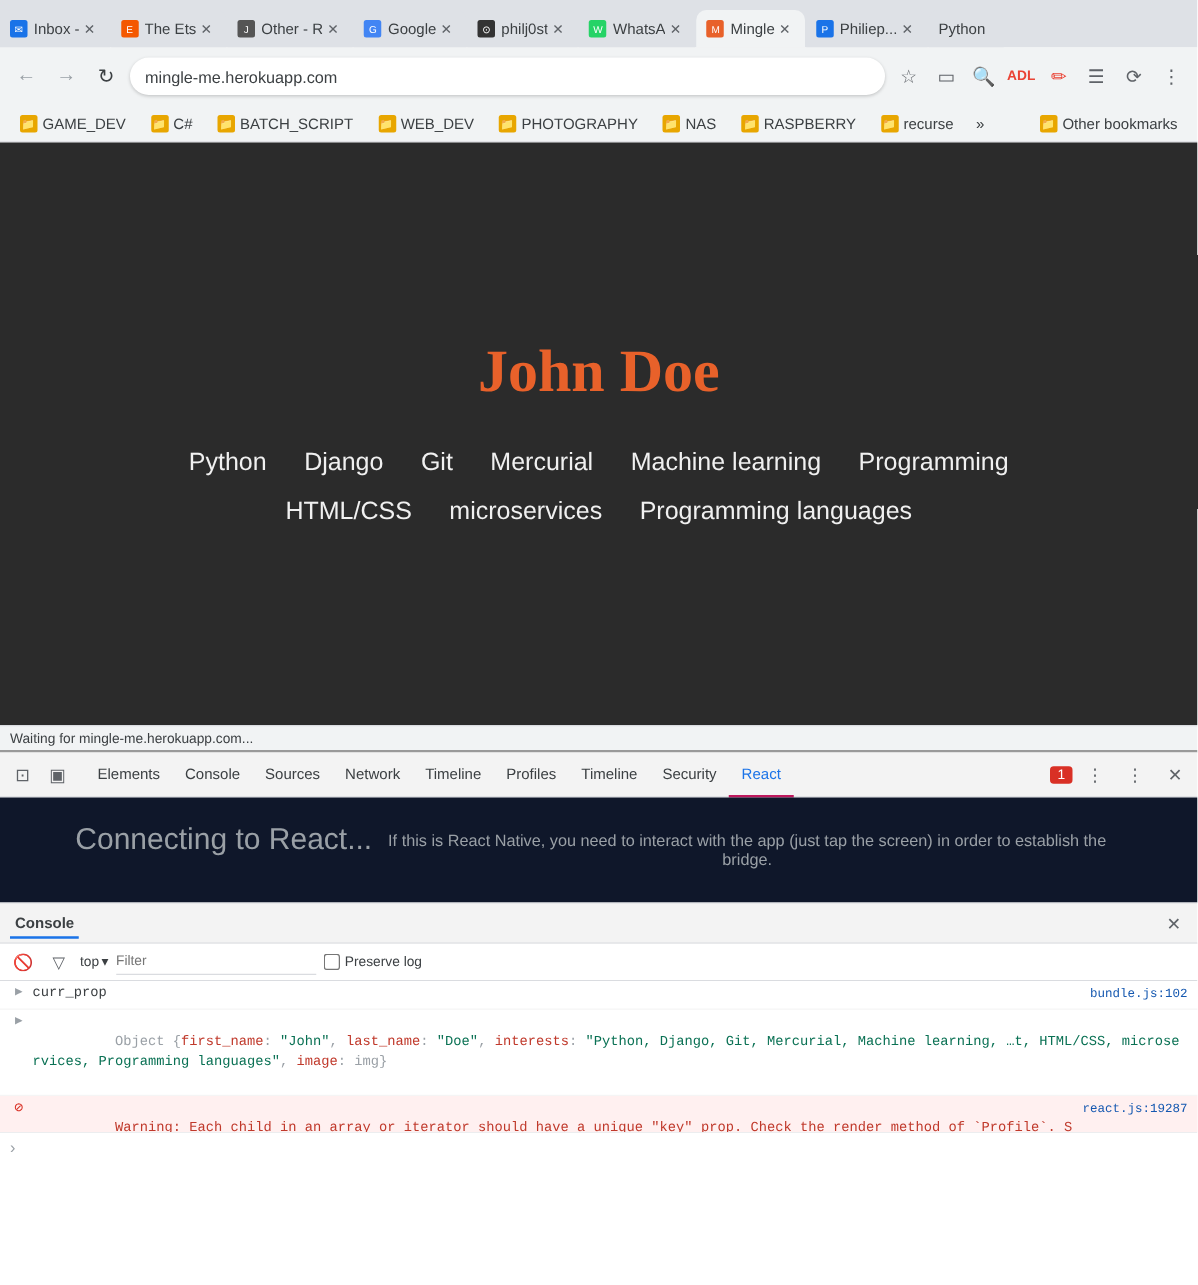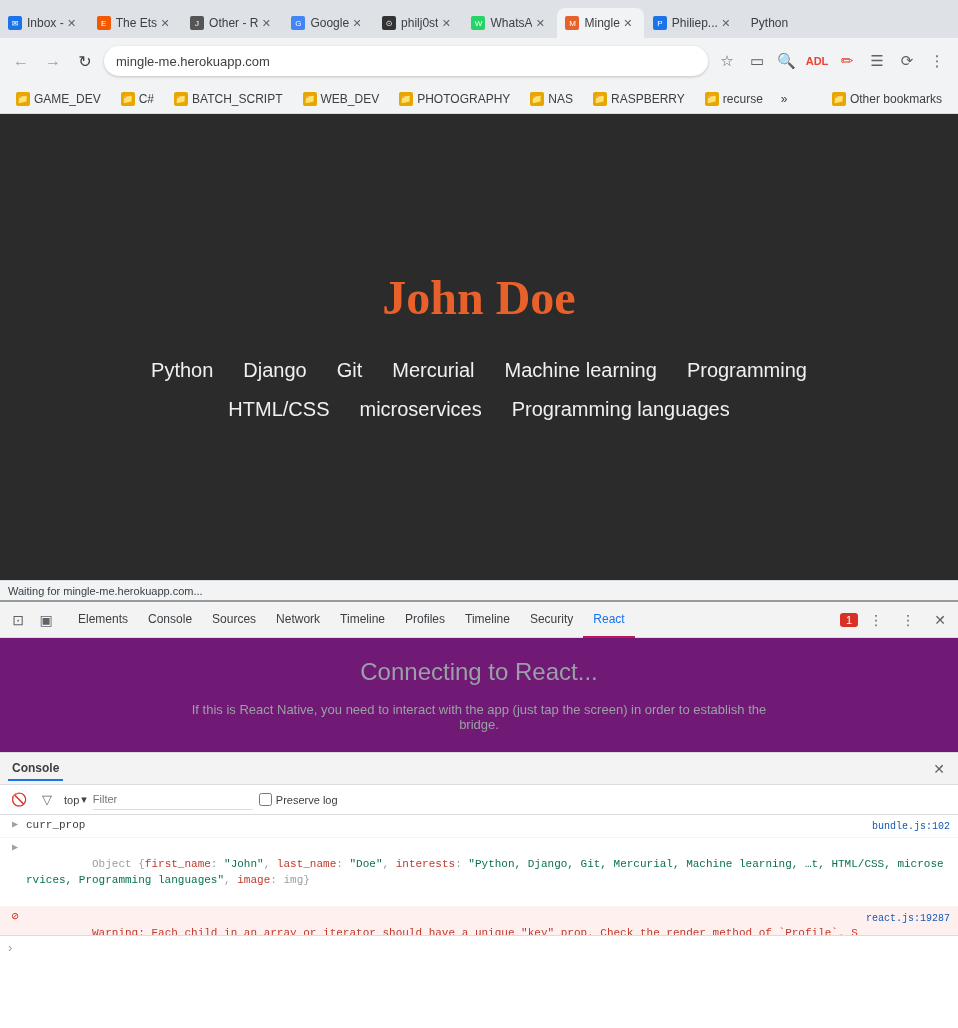--- a/index.html
+++ b/index.html
@@ -249,24 +249,24 @@
       font-size: 11px;
       padding: 1px 5px;
       min-width: 18px;
       text-align: center;
     }
 
     
     .react-panel {
       flex: 1;
       display: flex;
-      flex-direction: column;
+      flex-direction: row;
       align-items: center;
       justify-content: center;
-      background: #701a75;
+      background: #0f172a;
       padding: 20px;
       height: 160px;
     }
     .react-connecting {
       font-size: 24px;
       color: #9aa0a6;
       margin-bottom: 16px;
     }
     .react-hint {
       font-size: 13px;

